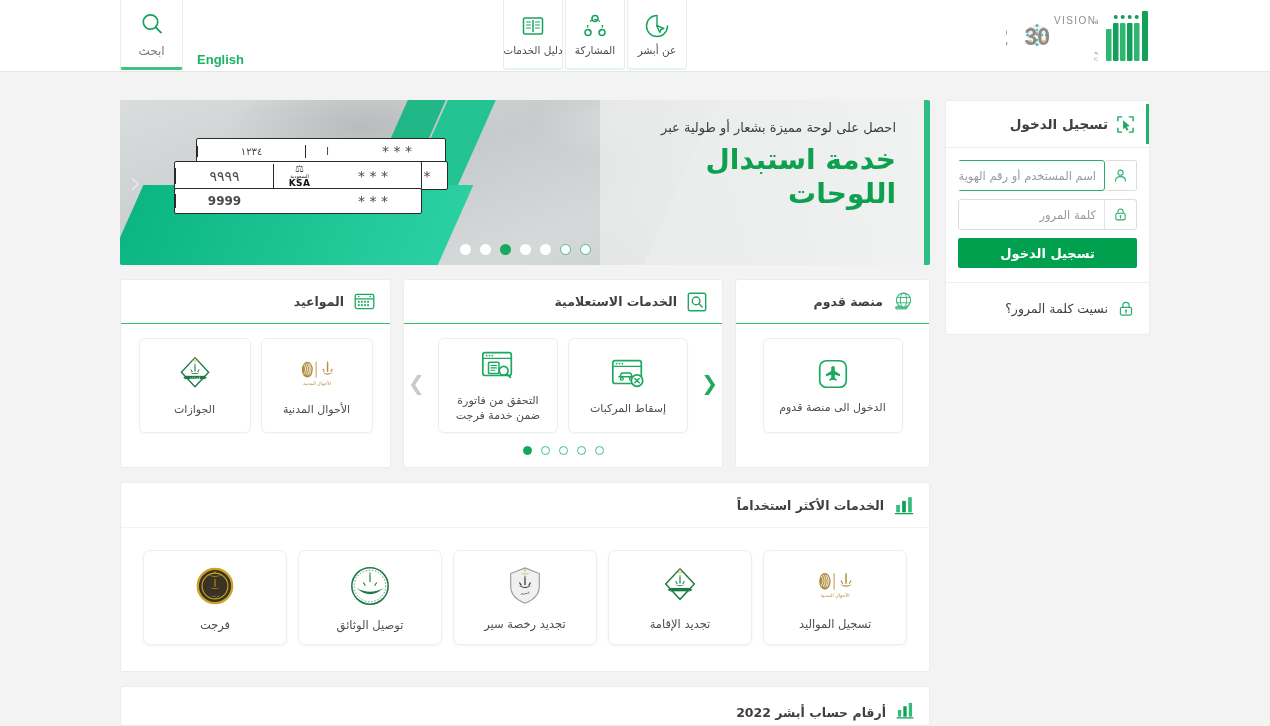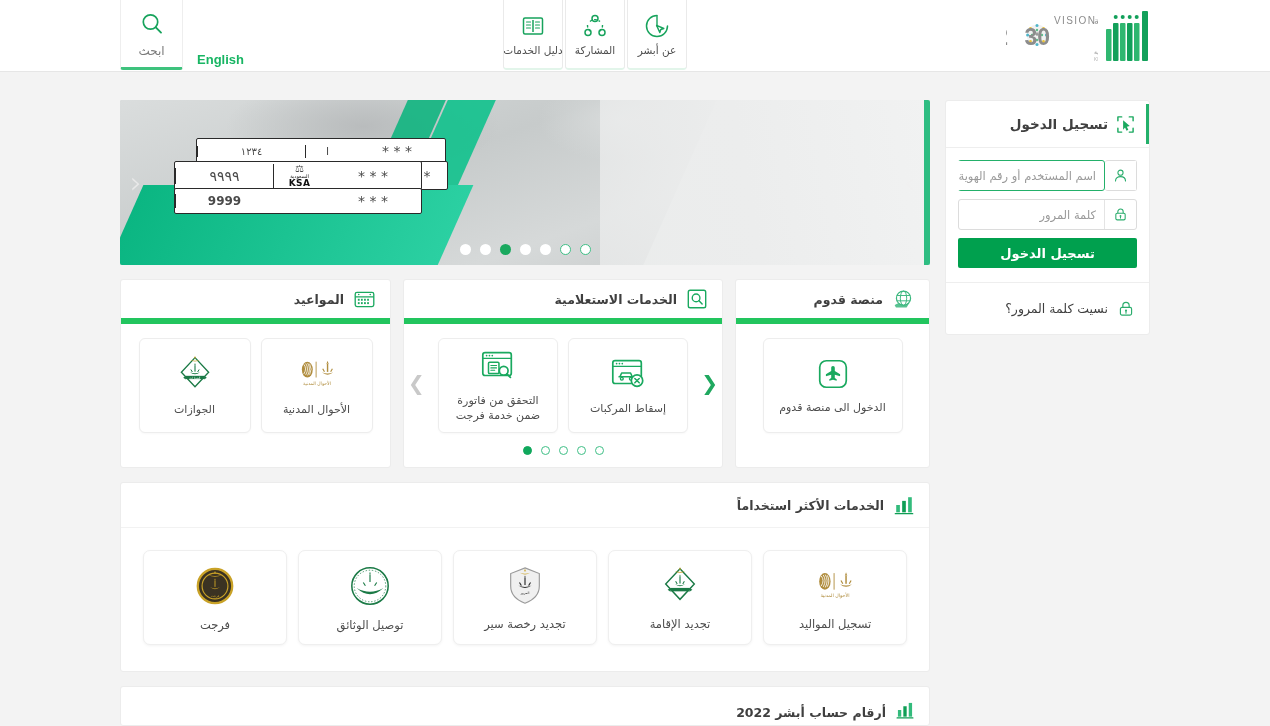--- a/index.html
+++ b/index.html
@@ -172,21 +172,21 @@
   .cards-row{display:flex;gap:12px;margin-top:14px;direction:rtl;}
   .card{
     background:#fff;border:1px solid #ececec;border-radius:3px;overflow:hidden;
     display:flex;flex-direction:column;
   }
   .card.w-info{flex:0 0 320px;}
   .card.w-qudum{flex:0 0 195px;}
   .card.w-appts{flex:1;}
   .card-head{
     height:44px;display:flex;align-items:center;justify-content:flex-start;
-    gap:9px;padding:0 14px;border-bottom:6px solid #22c55e;
+    gap:9px;padding:0 14px;border-bottom:1px solid #22c55e;
   }
   .card-head .ttl{font-size:12.5px;color:#3f3f3f;font-weight:bold;}
   .card-body{
     flex:1;padding:14px 12px 8px 12px;display:flex;align-items:flex-start;
     justify-content:center;gap:10px;position:relative;
   }
   .tile{
     width:120px;height:95px;background:#fff;border:1px solid #ededed;border-radius:6px;
     display:flex;flex-direction:column;align-items:center;justify-content:center;gap:9px;
     cursor:pointer;padding:6px;box-shadow:0 1px 2px rgba(0,0,0,.03);
@@ -404,20 +404,24 @@
           </div>
           <div class="pcell" style="flex:1;font-size:14px;">٩٩٩٩</div>
         </div>
         <div class="plate pl-bot">
           <div class="pcell" style="flex:0 0 96px;font-size:14px;">* * *</div>
           <div class="pcell" style="flex:0 0 52px;"></div>
           <div class="pcell" style="flex:1;font-size:12px;font-weight:bold;">9999</div>
         </div>
       </div>
 
+      <div class="banner-txt">
+        <div class="sub">احصل على لوحة مميزة بشعار أو طولية عبر</div>
+        <div class="big">خدمة استبدال اللوحات</div>
+      </div>
 
       <span class="nav-arrow left">‹</span>
       <span class="nav-arrow right">›</span>
       <div class="banner-bar"></div>
       <div class="dots">
           <span class="dot ring"></span>
           <span class="dot ring"></span>
           <span class="dot"></span>
           <span class="dot"></span>
           <span class="dot active"></span>

